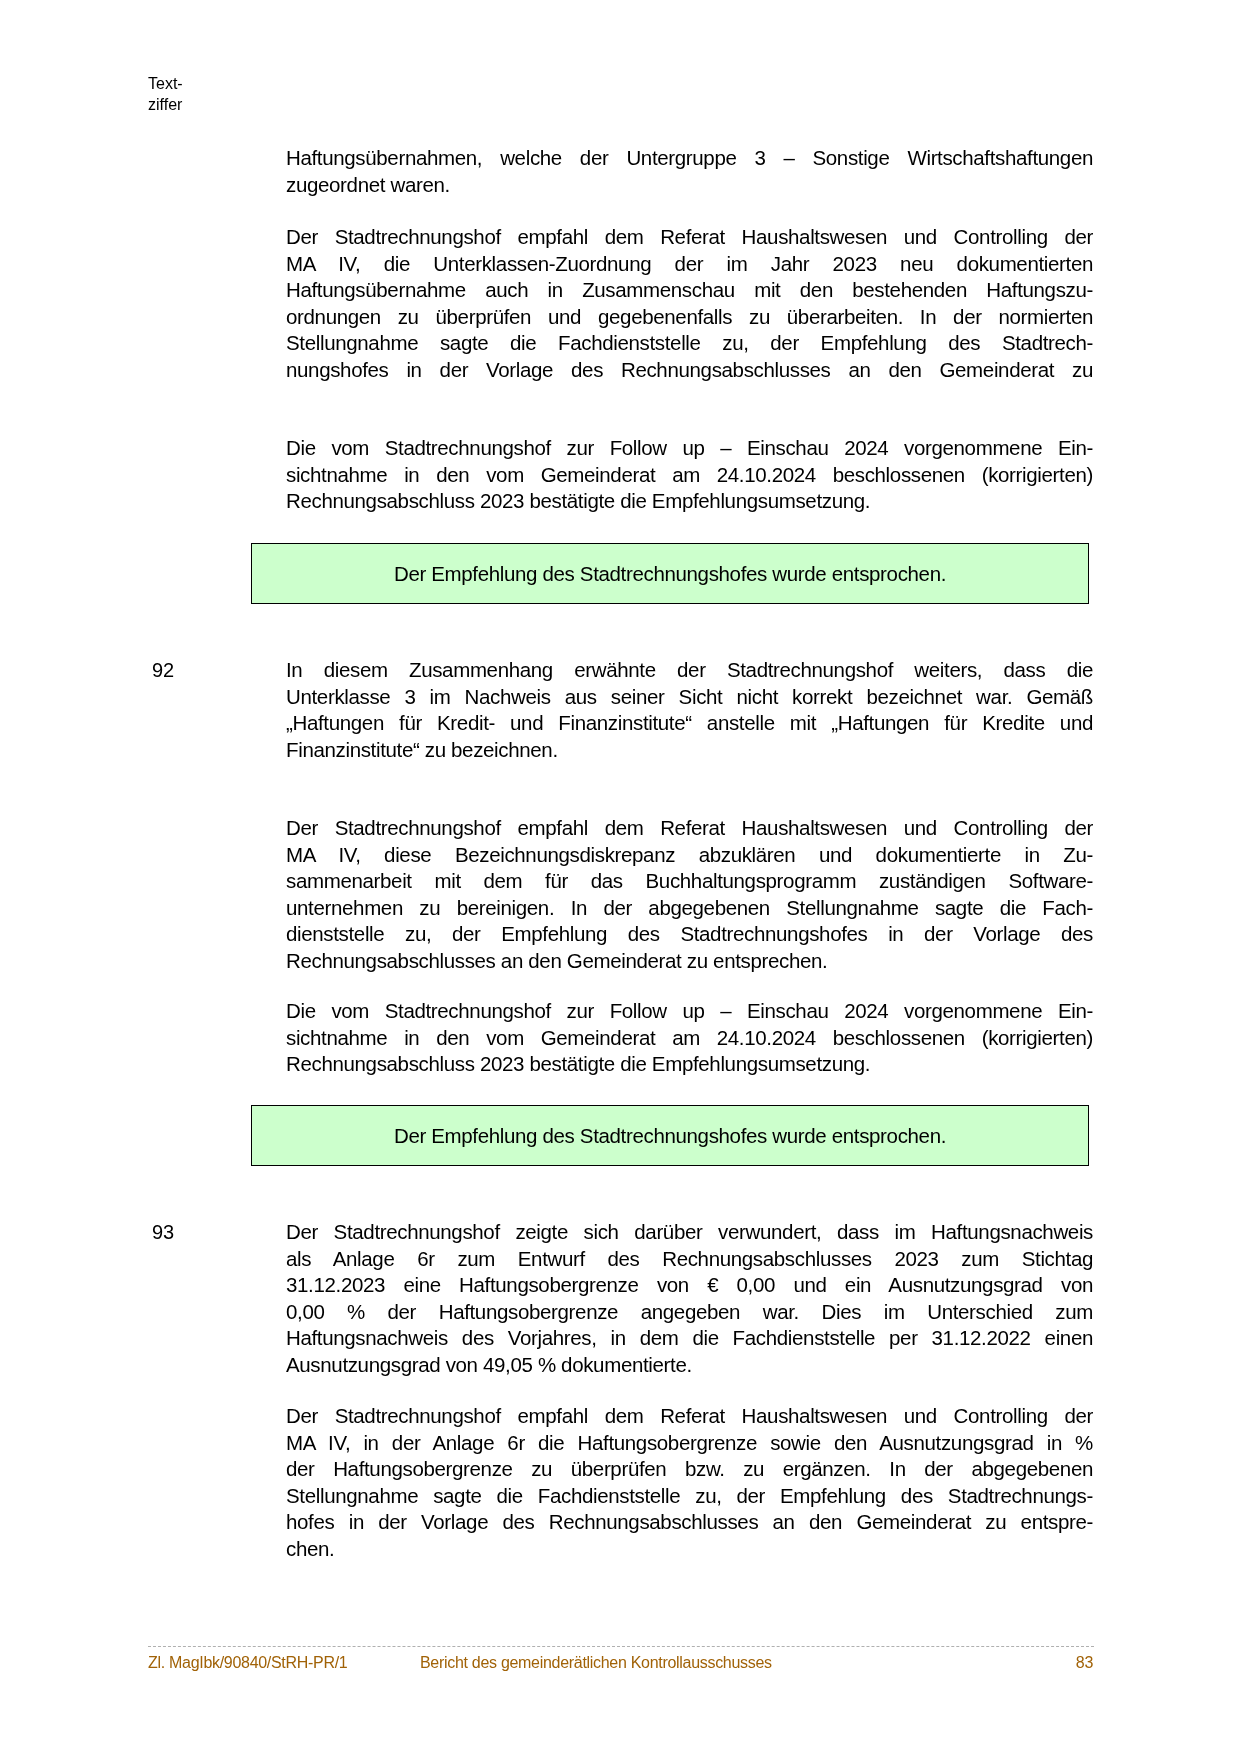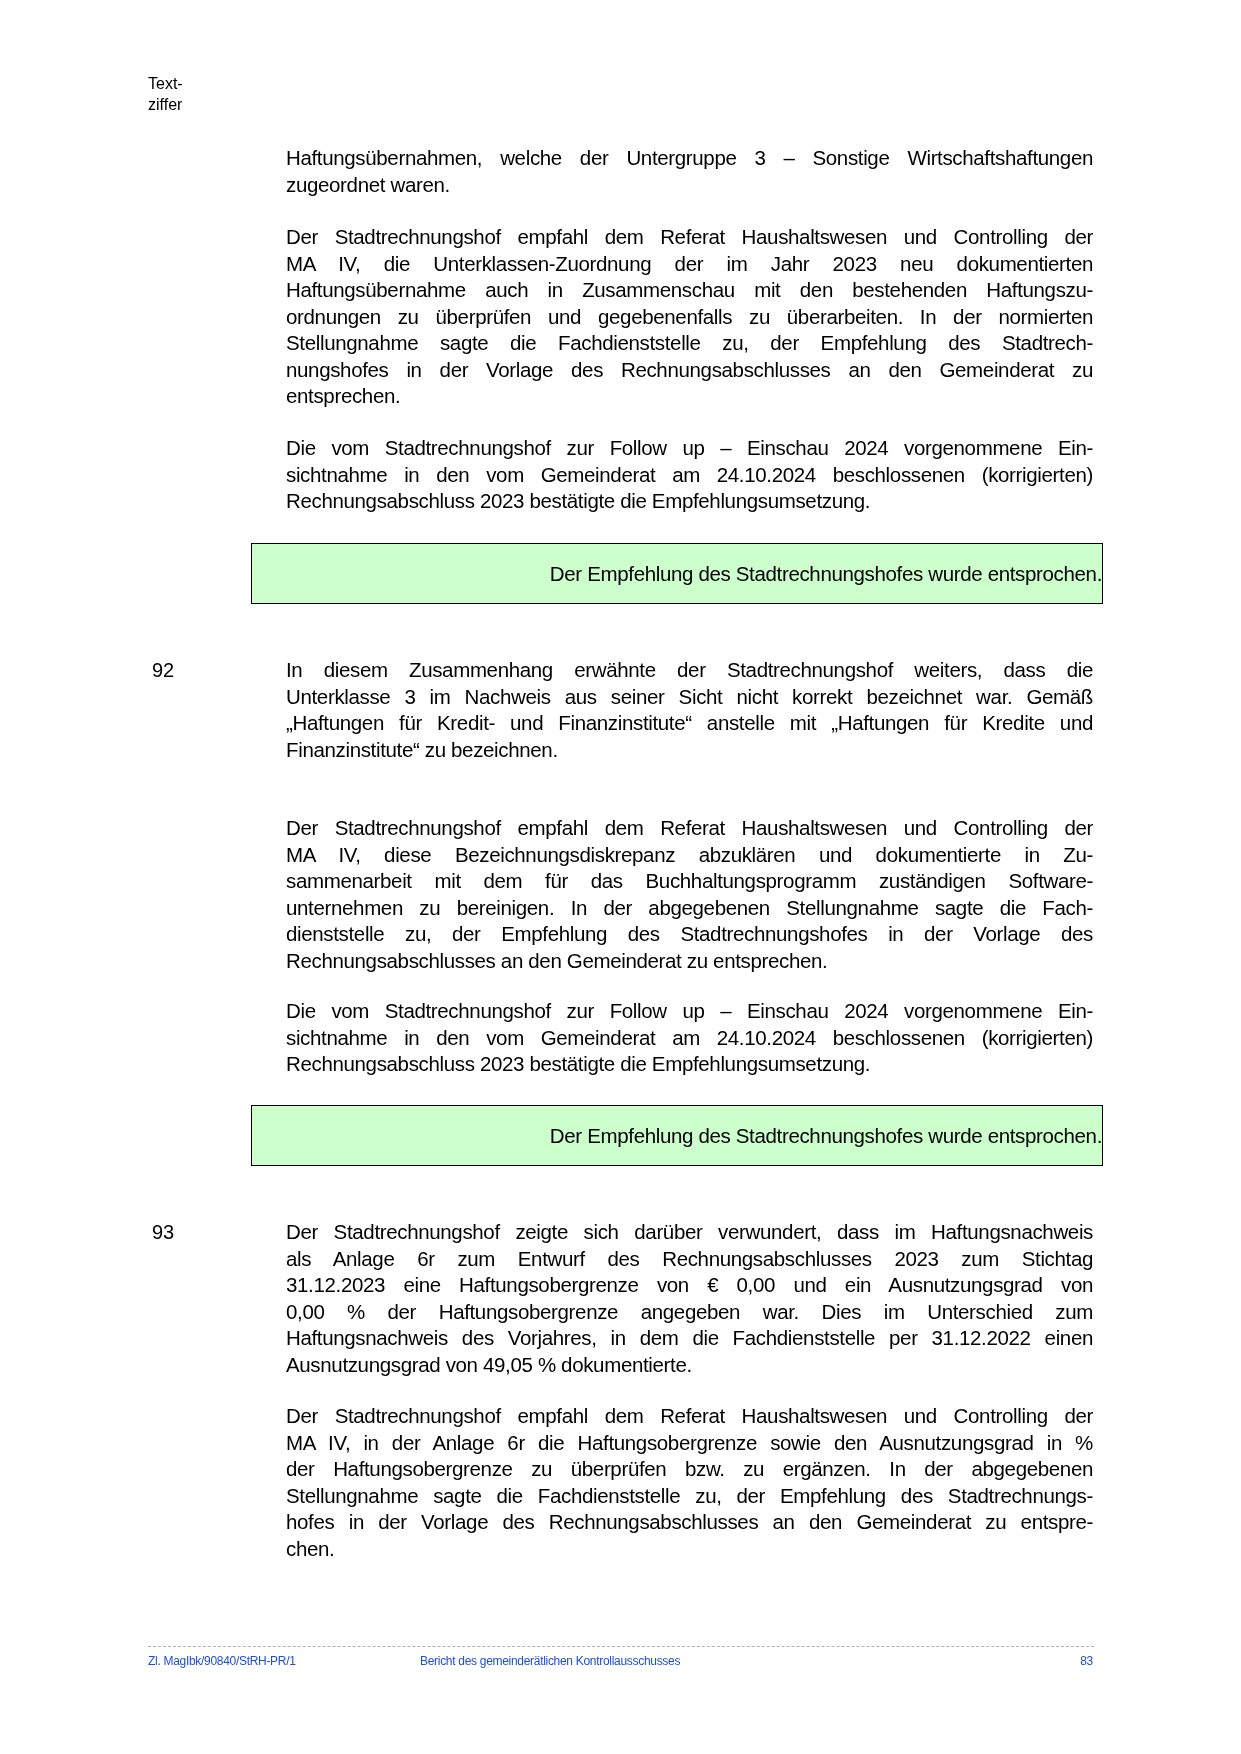--- a/index.html
+++ b/index.html
@@ -6,46 +6,45 @@
   body { width: 1241px; height: 1754px; position: relative; overflow: hidden;
          font-family: "Liberation Sans", sans-serif; color: #000; }
   .margin-label { position: absolute; left: 148px; top: 73px; font-size: 16px; line-height: 21px; }
   .p { position: absolute; left: 251px; width: 842px; font-size: 20.5px; line-height: 26.5px;
        text-align: justify; hyphens: manual; letter-spacing: -0.35px; word-spacing: 0px;
        font-stretch: condensed; }
   .p span.line { display: block; text-align: justify; text-align-last: justify; white-space: nowrap; margin-left: 35px; }
   .p span.line.last { text-align-last: left; }
   .num { position: absolute; left: 152px; font-size: 20px; line-height: 26.5px; }
   .box { position: absolute; left: 251px; width: 836px; height: 59px; background: #ccffcc;
-         border: 1.5px solid #000; display: flex; align-items: center; justify-content: flex-end;
-         font-size: 20.5px; letter-spacing: -0.35px; padding-left: 14px; }
+         border: 1.5px solid #000; display: flex; align-items: center; justify-content: center;
+         font-size: 20.5px; letter-spacing: -0.35px; }
   .footer-rule { position: absolute; left: 148px; top: 1646px; width: 946px; height: 0;
                  border-top: 1.5px dashed #b0b0b0; }
-  .footer { position: absolute; top: 1654px; font-size: 12px; color: #1d4ed8; letter-spacing: -0.3px; }
+  .footer { position: absolute; top: 1654px; font-size: 16px; color: #a16207; letter-spacing: -0.3px; }
 </style>
 </head>
 <body>
 
 <div class="margin-label">
   <div>Text-</div>
   <div>ziffer</div>
 </div>
 
 <div class="p" style="top:145px">
   <span class="line">Haftungsübernahmen, welche der Untergruppe 3 – Sonstige Wirtschaftshaftungen</span>
   <span class="line last">zugeordnet waren.</span>
 </div>
 <div class="p" style="top:224px">
   <span class="line">Der Stadtrechnungshof empfahl dem Referat Haushaltswesen und Controlling der</span>
   <span class="line">MA IV, die Unterklassen-Zuordnung der im Jahr 2023 neu dokumentierten</span>
   <span class="line">Haftungsübernahme auch in Zusammenschau mit den bestehenden Haftungszu-</span>
   <span class="line">ordnungen zu überprüfen und gegebenenfalls zu überarbeiten. In der normierten</span>
   <span class="line">Stellungnahme sagte die Fachdienststelle zu, der Empfehlung des Stadtrech-</span>
   <span class="line">nungshofes in der Vorlage des Rechnungsabschlusses an den Gemeinderat zu</span>
-  <span class="line last">entsprechen.</span>
 </div>
 <div class="p" style="top:435px">
   <span class="line">Die vom Stadtrechnungshof zur Follow up – Einschau 2024 vorgenommene Ein-</span>
   <span class="line">sichtnahme in den vom Gemeinderat am 24.10.2024 beschlossenen (korrigierten)</span>
   <span class="line last">Rechnungsabschluss 2023 bestätigte die Empfehlungsumsetzung.</span>
 </div>
 <div class="box" style="top:543px">
   <span>Der Empfehlung des Stadtrechnungshofes wurde entsprochen.</span>
 </div>
 

